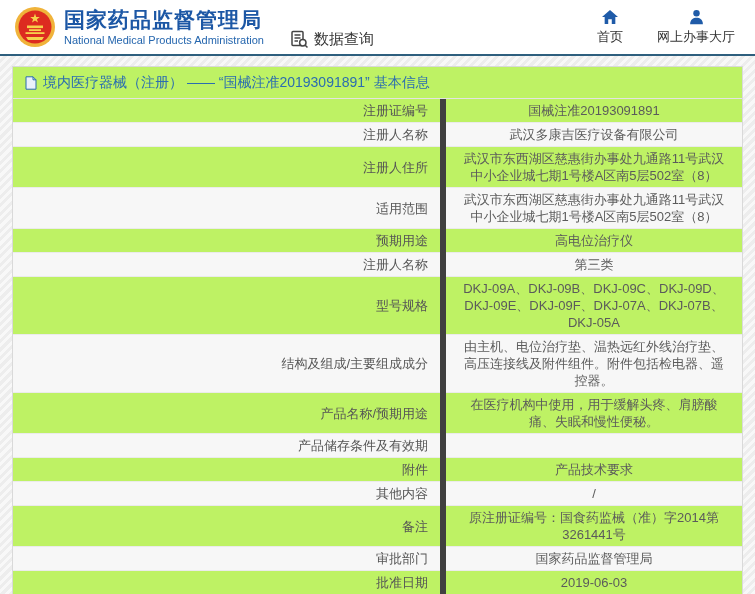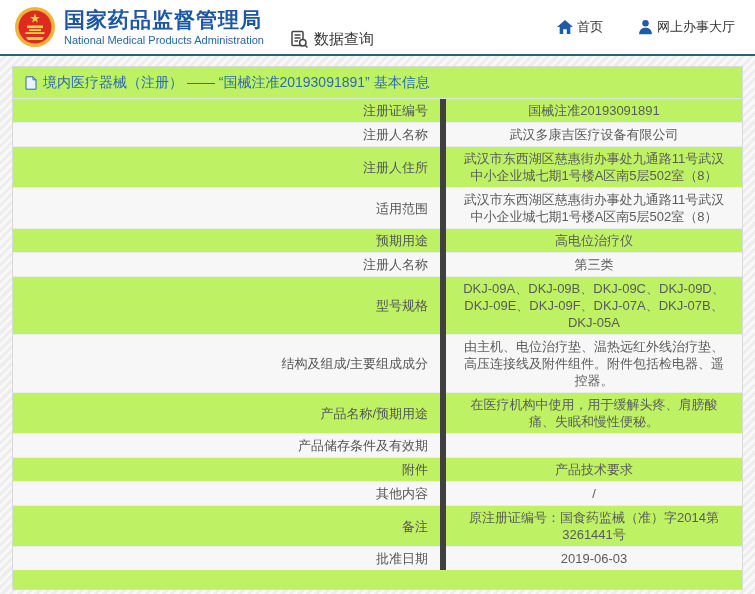--- a/index.html
+++ b/index.html
@@ -14,21 +14,21 @@
     height: 56px; background:#fff; display:flex; align-items:center;
     border-bottom: 2px solid #2e5f7e;
   }
   .brand { display:flex; align-items:center; gap:8px; margin-left:14px; }
   .brand-text { display:flex; flex-direction:column; line-height:1.15; }
   .brand-title { color:#1c57a5; font-size:21px; font-weight:bold; letter-spacing:1px; }
   .brand-sub { color:#2566ae; font-size:11px; margin-top:2px; }
   .data-query { display:flex; align-items:center; gap:5px; margin-left:26px;
     font-size:15px; color:#333; cursor:pointer;margin-top:24px; }
   .header-nav { margin-left:auto; margin-right:20px; display:flex; gap:34px; }
-  .nav-item { display:flex; flex-direction:row; align-items:center; gap:3px;
+  .nav-item { display:flex; flex-direction:column; align-items:center; gap:3px;
     font-size:13px; color:#333; cursor:pointer; }
   
   .card {
     margin: 10px 12px 2px 12px;
     background:#bef264; border:1px solid #d9d9d9;
     min-height: 524px;
   }
   .card-title {
     display:flex; align-items:center; gap:6px;
     padding: 7px 12px 6px 12px;
@@ -163,18 +163,22 @@
         </tr>
         <tr>
           <td class="label-cell"><span>其他内容</span></td>
           <td class="value-cell"><span>/</span></td>
         </tr>
         <tr>
           <td class="label-cell"><span>备注</span></td>
           <td class="value-cell"><span>原注册证编号：国食药监械（准）字2014第3261441号</span></td>
         </tr>
         <tr>
+          <td class="label-cell"><span>审批部门</span></td>
+          <td class="value-cell"><span>国家药品监督管理局</span></td>
+        </tr>
+        <tr>
           <td class="label-cell"><span>批准日期</span></td>
           <td class="value-cell"><span>2019-06-03</span></td>
         </tr>
       </tbody>
   </table>
 </div>
 
 </body></html>

